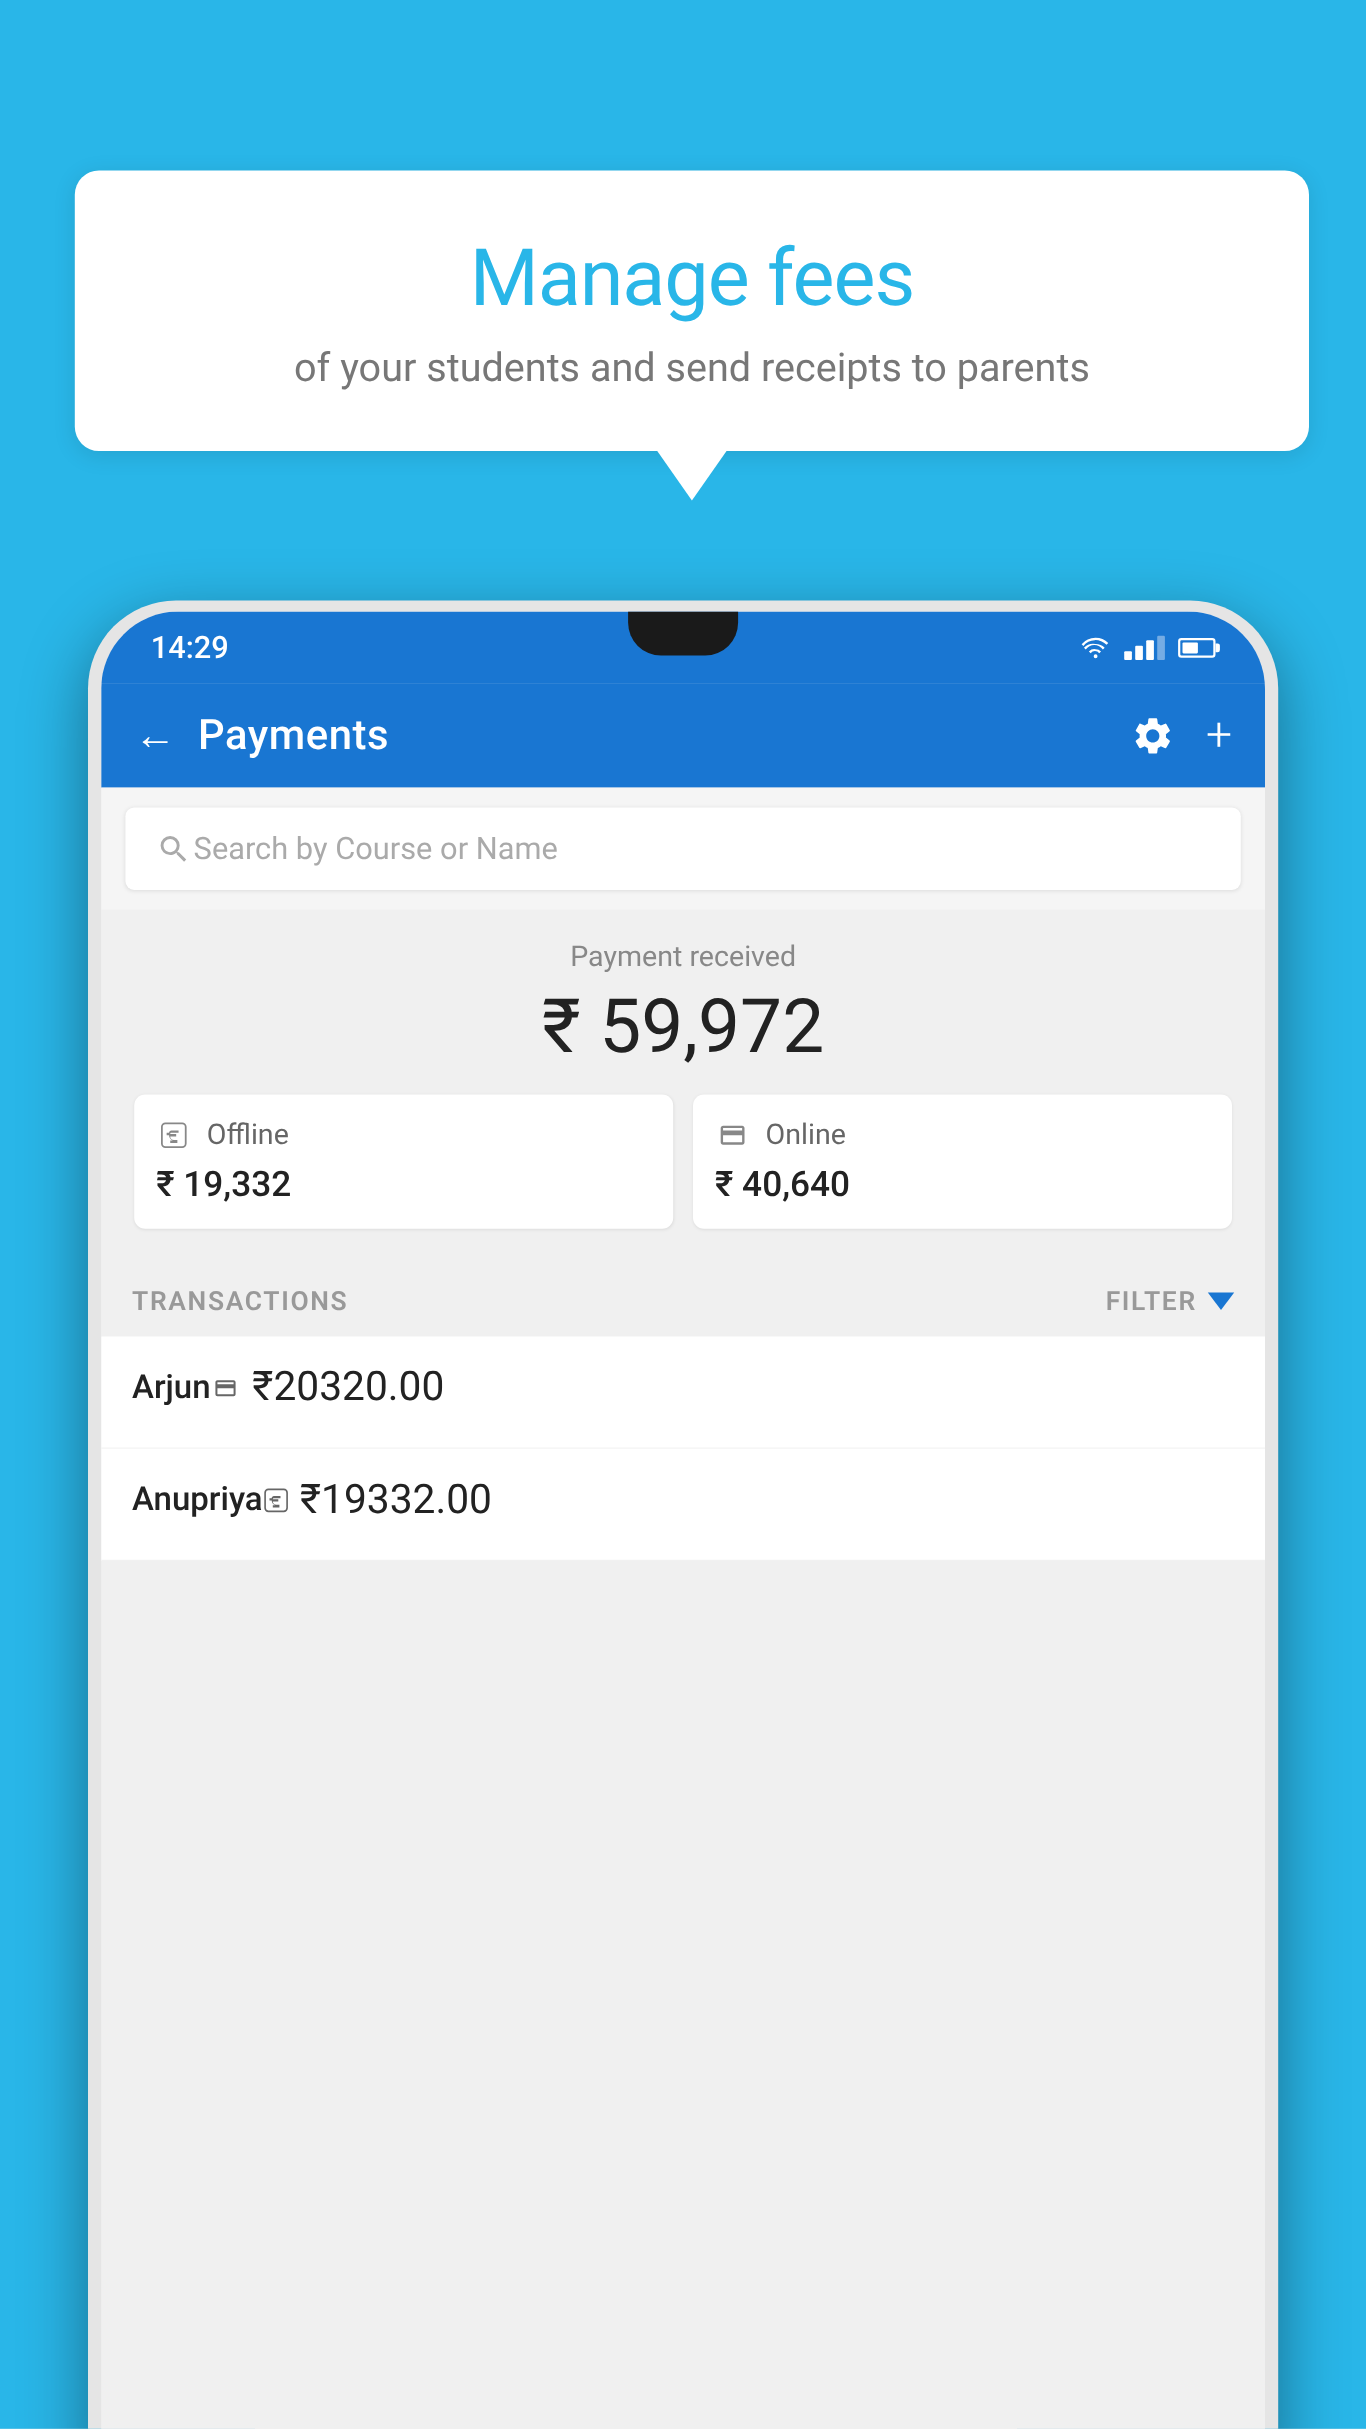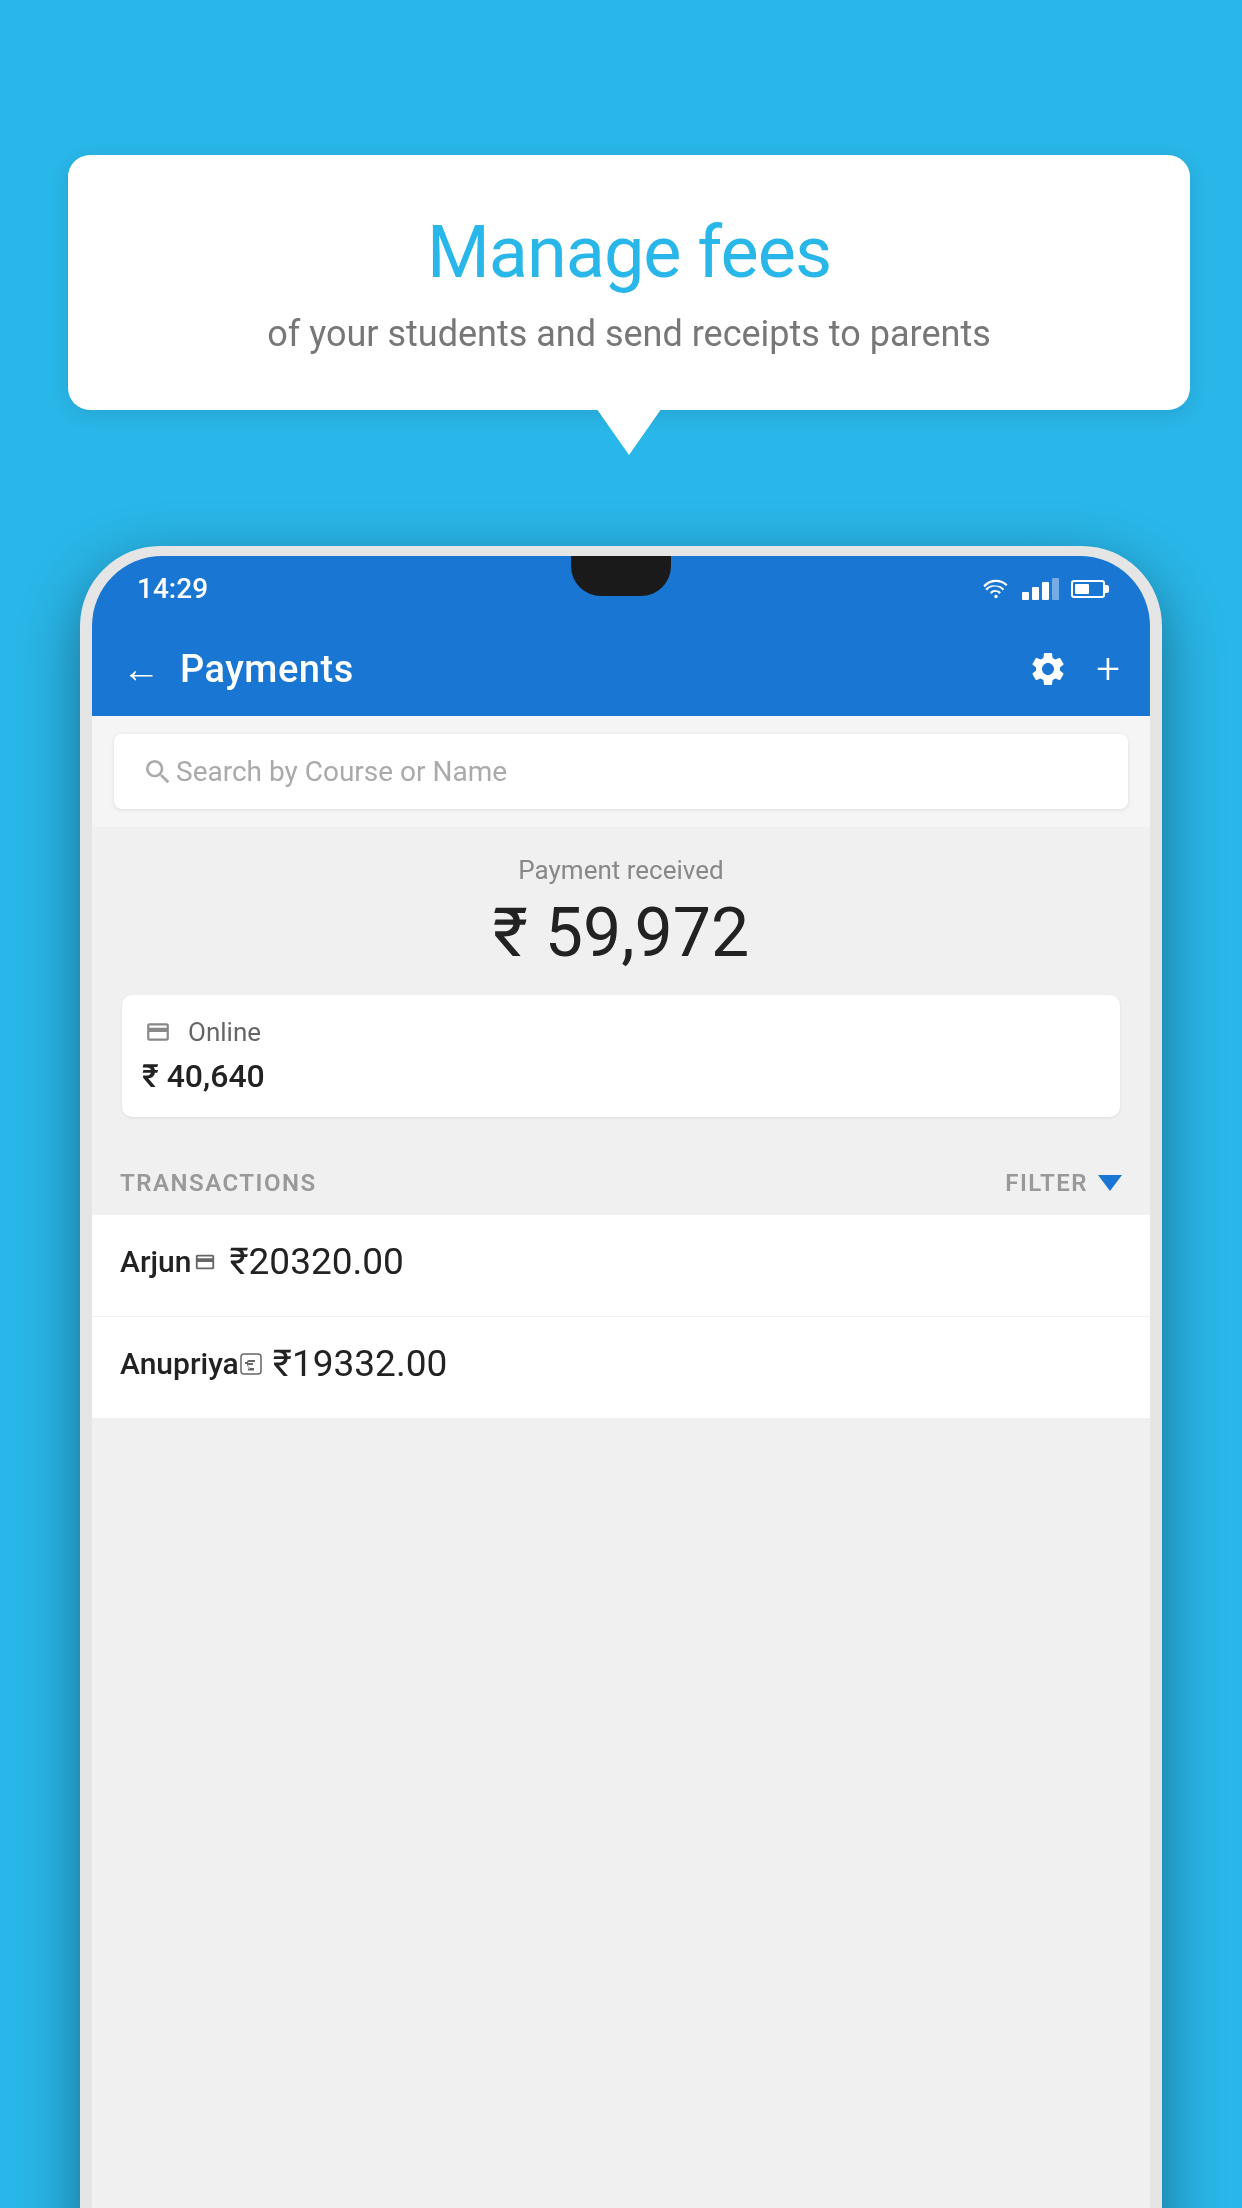--- a/index.html
+++ b/index.html
@@ -486,20 +486,31 @@
           <span class="search-placeholder">Search by Course or Name</span>
         </div>
       </div>
 
       <div class="payment-received">
         <div class="payment-label">Payment received</div>
         <div class="payment-amount">₹ 59,972</div>
 
         <div class="payment-cards">
 
+          <div class="payment-card">
+            <div class="card-header">
+
+              <svg class="card-icon" viewBox="0 0 24 24">
+                <path d="M15 18.5H9v-2h2.25c-1.89-.76-3.25-2.55-3.25-4.5H6v-2h2c0-1.1.9-2 2-2h6v2h-6c-.55 0-1 .45-1 1h5v2H9c0 1.66 1.34 3 3 3h3v2.5z" fill="#888"></path>
+                <rect x="2" y="2" width="20" height="20" rx="3" fill="none" stroke="#888" stroke-width="1.5"></rect>
+              </svg>
+              <span>Offline</span>
+            </div>
+            <div class="card-amount">₹ 19,332</div>
+          </div>
 
           <div class="payment-card">
             <div class="card-header">
 
               <svg class="card-icon" viewBox="0 0 24 24">
                 <path d="M20 4H4c-1.11 0-2 .89-2 2v12c0 1.11.89 2 2 2h16c1.11 0 2-.89 2-2V6c0-1.11-.89-2-2-2zm0 14H4v-6h16v6zm0-10H4V6h16v2z" fill="#888"></path>
               </svg>
               <span>Online</span>
             </div>
             <div class="card-amount">₹ 40,640</div>

